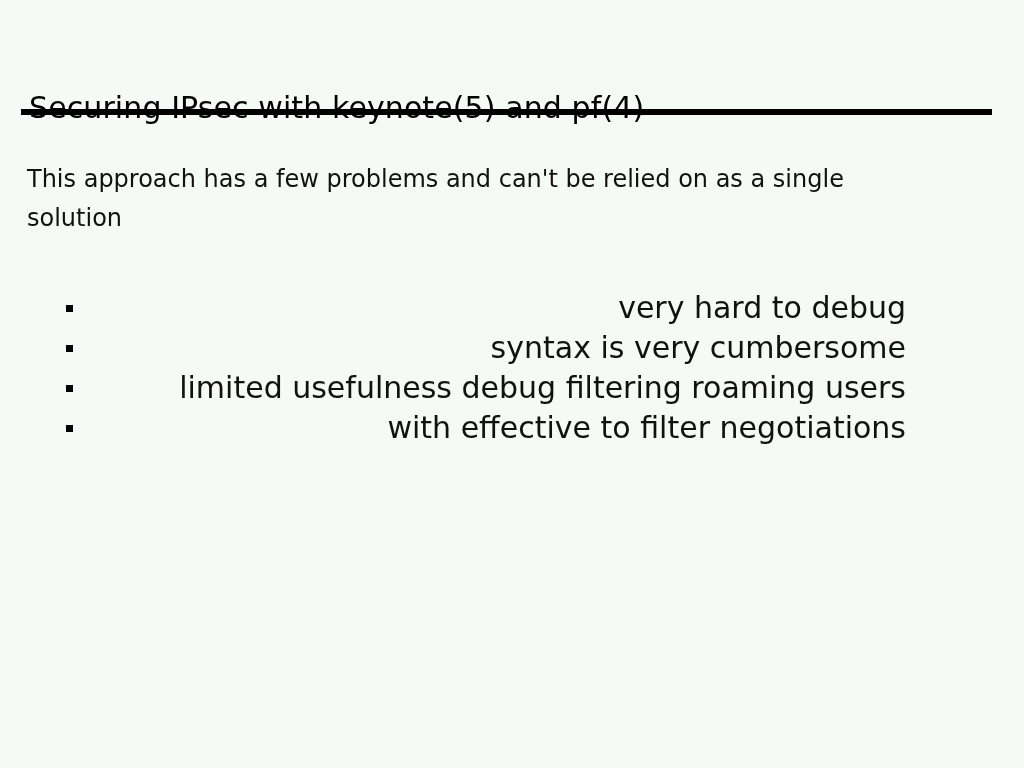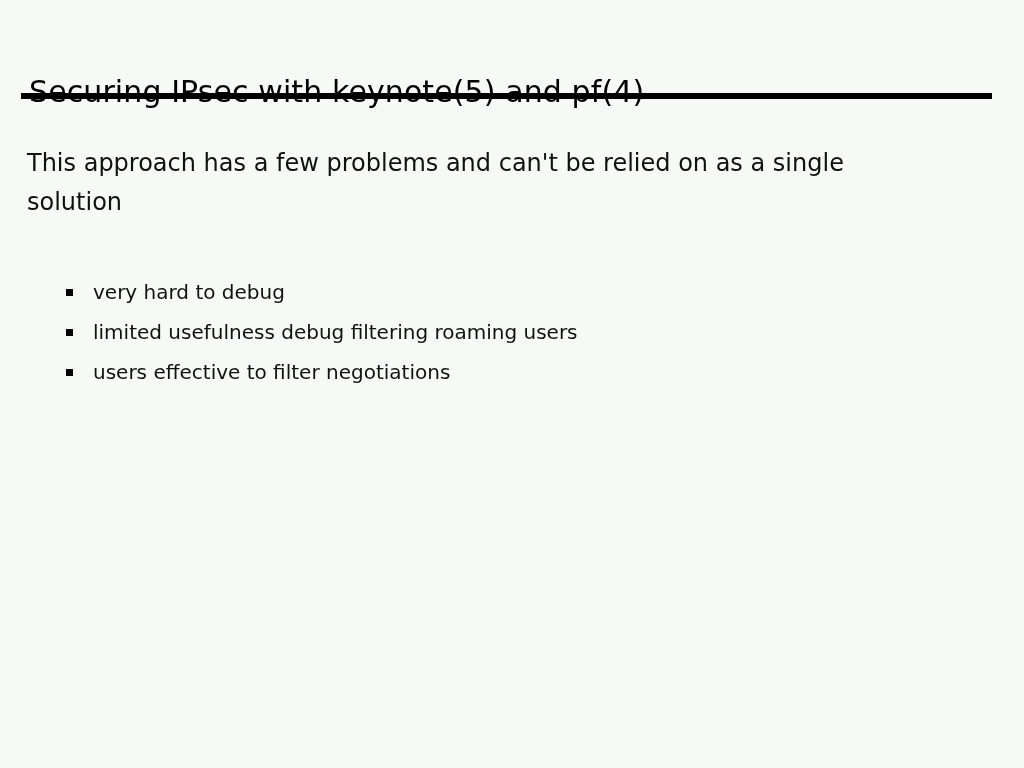--- a/index.html
+++ b/index.html
@@ -12,20 +12,21 @@
     background: #f6faf6;
     font-family: "DejaVu Sans", sans-serif;
     color: #0d0d0d;
     overflow: hidden;
   }
   .slide {
     position: relative;
     width: 1024px;
     height: 644px;
     box-sizing: border-box;
+    margin-top: 16px;
   }
   .slide-title {
     position: absolute;
     left: 29px;
     top: 52px;
     font-size: 30px;
     font-weight: 400;
     line-height: 40px;
     letter-spacing: 0.1px;
     color: #000000;
@@ -57,24 +58,25 @@
     margin: 0;
     padding: 0;
     position: absolute;
     left: 39px;
     top: 128px;
     width: 840px;
   }
   .bullet-item {
     position: relative;
     padding-left: 27px;
-    font-size: 20px;
+    font-size: 30px;
     line-height: 40px;
     color: #111111;
     white-space: nowrap;
+    text-align: right;
   }
   .bullet-marker {
     position: absolute;
     left: 0px;
     top: 17px;
     width: 7px;
     height: 7px;
     background: #000000;
   }
 </style>
@@ -91,23 +93,27 @@
 
     <p class="lead-paragraph">This approach has a few problems and can't be relied on as a single solution</p>
 
     <ul class="bullet-list">
       <li class="bullet-item">
         <span class="bullet-marker"></span>
         <span>very hard to debug</span>
       </li>
       <li class="bullet-item">
         <span class="bullet-marker"></span>
+        <span>syntax is very cumbersome</span>
+      </li>
+      <li class="bullet-item">
+        <span class="bullet-marker"></span>
         <span>limited usefulness debug filtering roaming users</span>
       </li>
       <li class="bullet-item">
         <span class="bullet-marker"></span>
-        <span>users effective to filter negotiations</span>
+        <span>with effective to filter negotiations</span>
       </li>
     </ul>
 
   </div>
 
 </div>
 
 </body></html>

